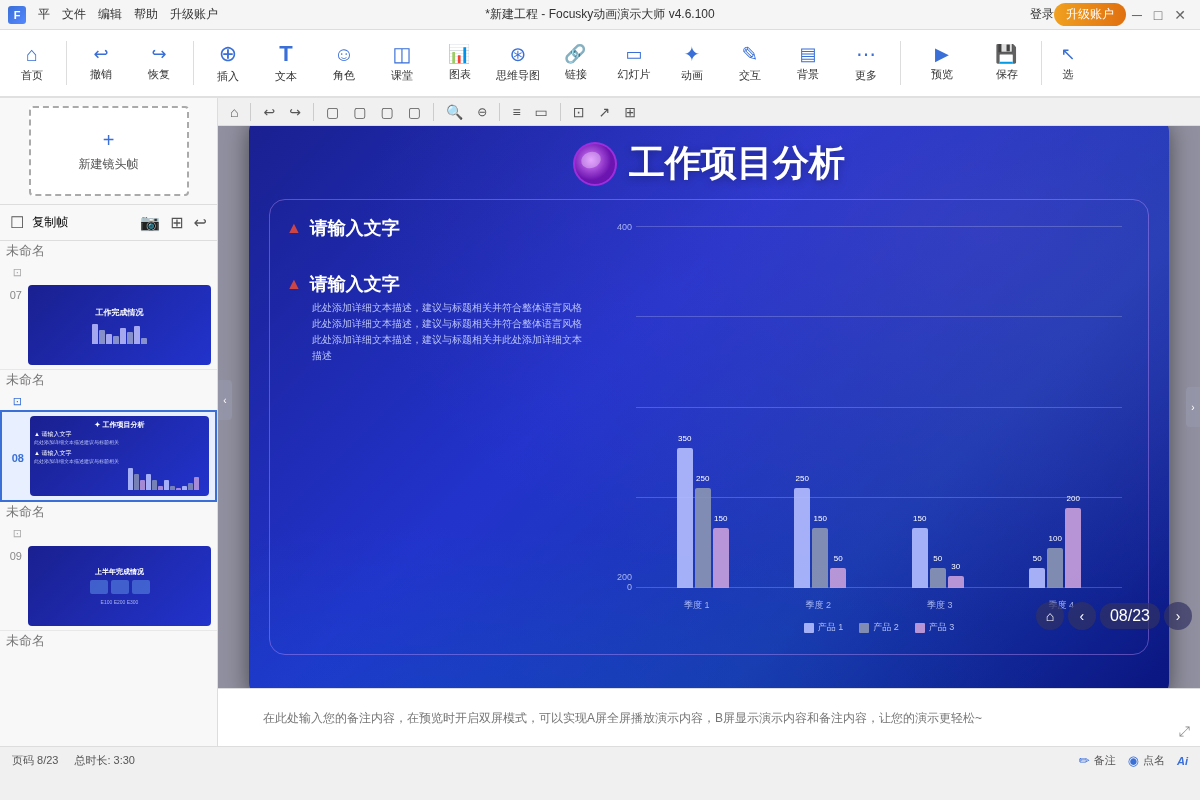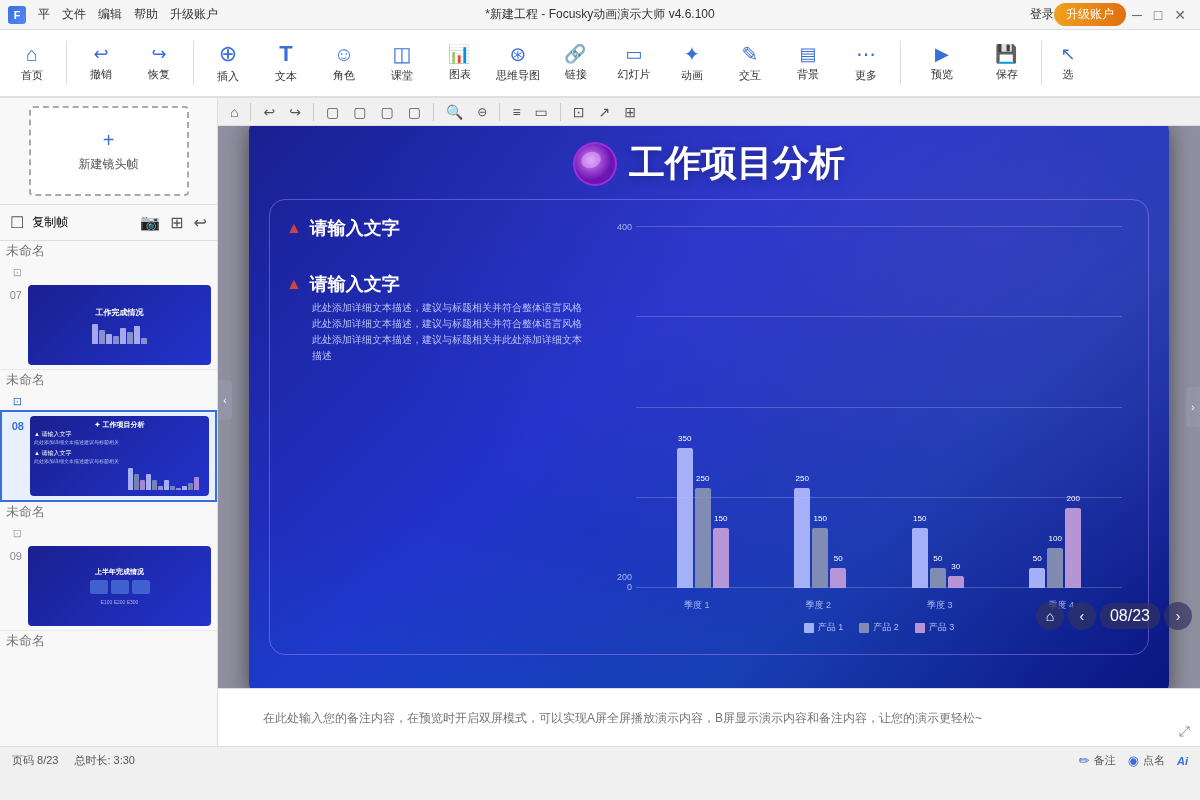--- a/index.html
+++ b/index.html
@@ -98,21 +98,21 @@
     .sidebar-tools .tool-icon { font-size: 16px; color: #555; cursor: pointer; padding: 2px; }
     .slide-list { flex: 1; overflow-y: auto; }
     .slide-item {
       display: flex;
       align-items: flex-start;
       padding: 4px 6px;
       gap: 6px;
       cursor: pointer;
       border-bottom: 1px solid #e8e8e8;
     }
-    .slide-item.active { border: 2px solid #3a6fd8; background: #e8f0ff; }
+    .slide-item.active { border: 2px solid #3a6fd8; background: #e8f0ff; align-items: center; }
     .slide-num { font-size: 11px; color: #888; width: 16px; text-align: right; flex-shrink: 0; padding-top: 4px; }
     .slide-thumb {
       flex: 1;
       height: 80px;
       border-radius: 4px;
       overflow: hidden;
       position: relative;
     }
     .slide-name { font-size: 13px; color: #777; padding: 1px 6px 4px; }
 

